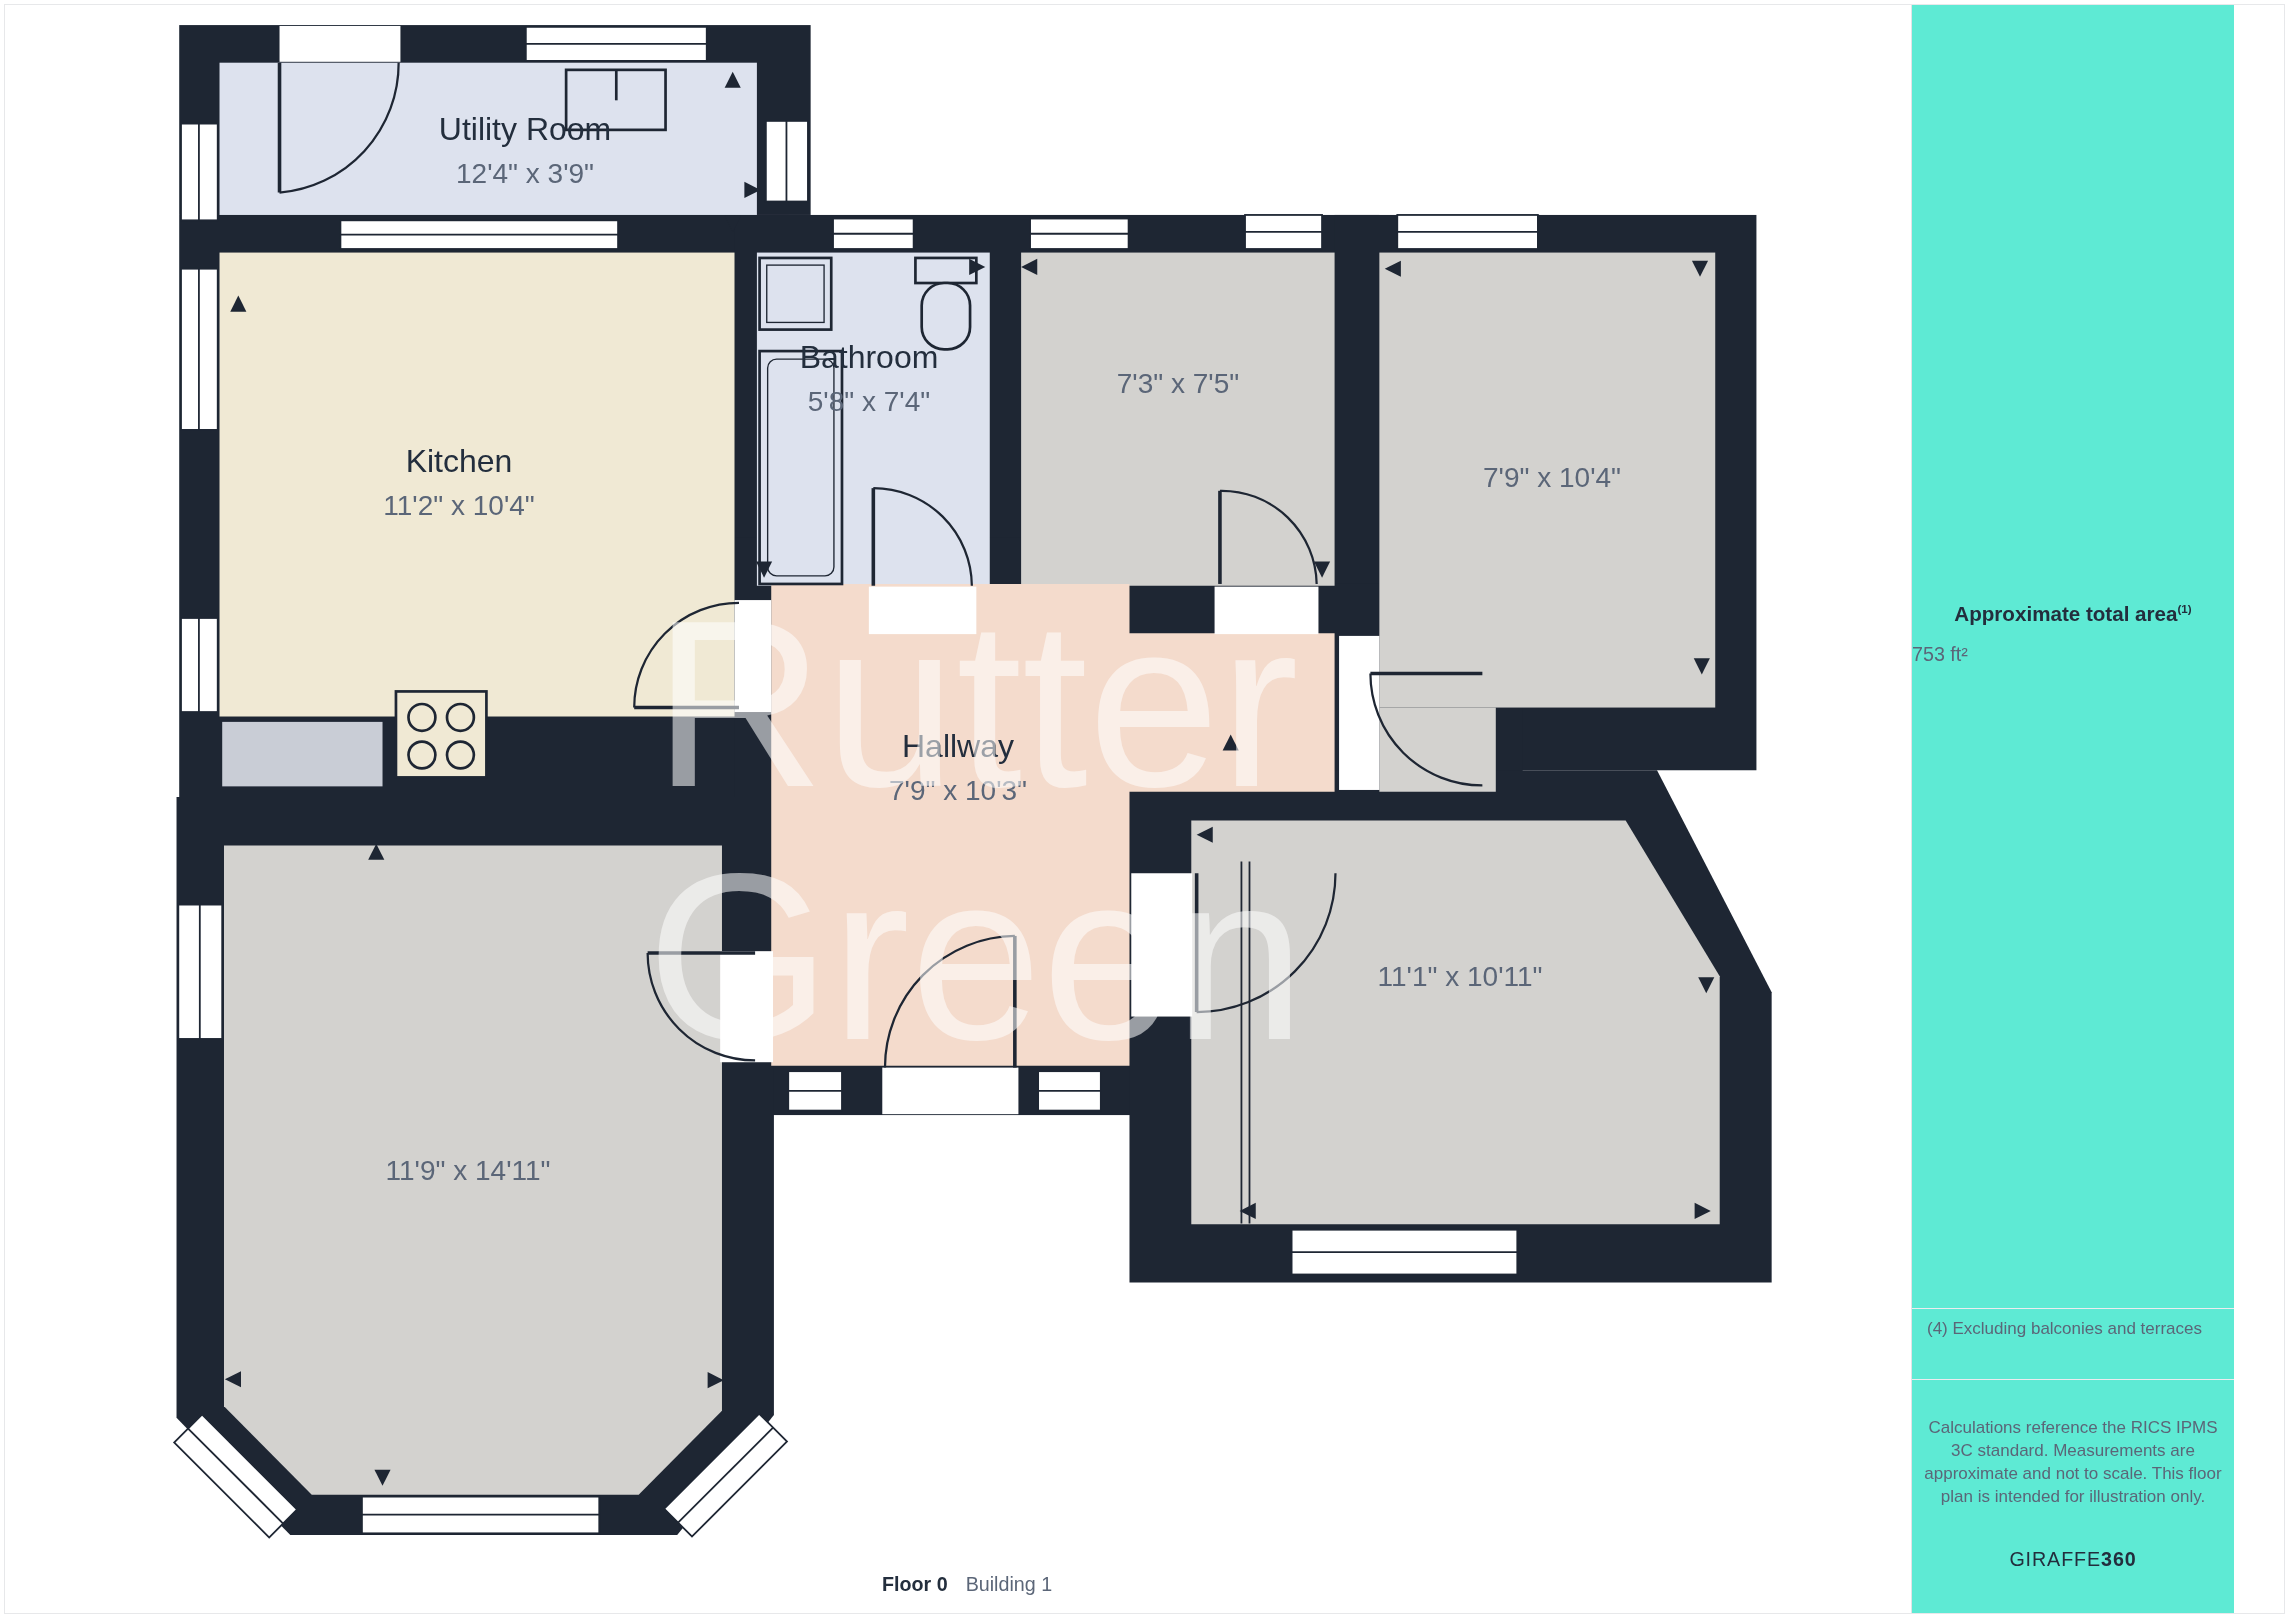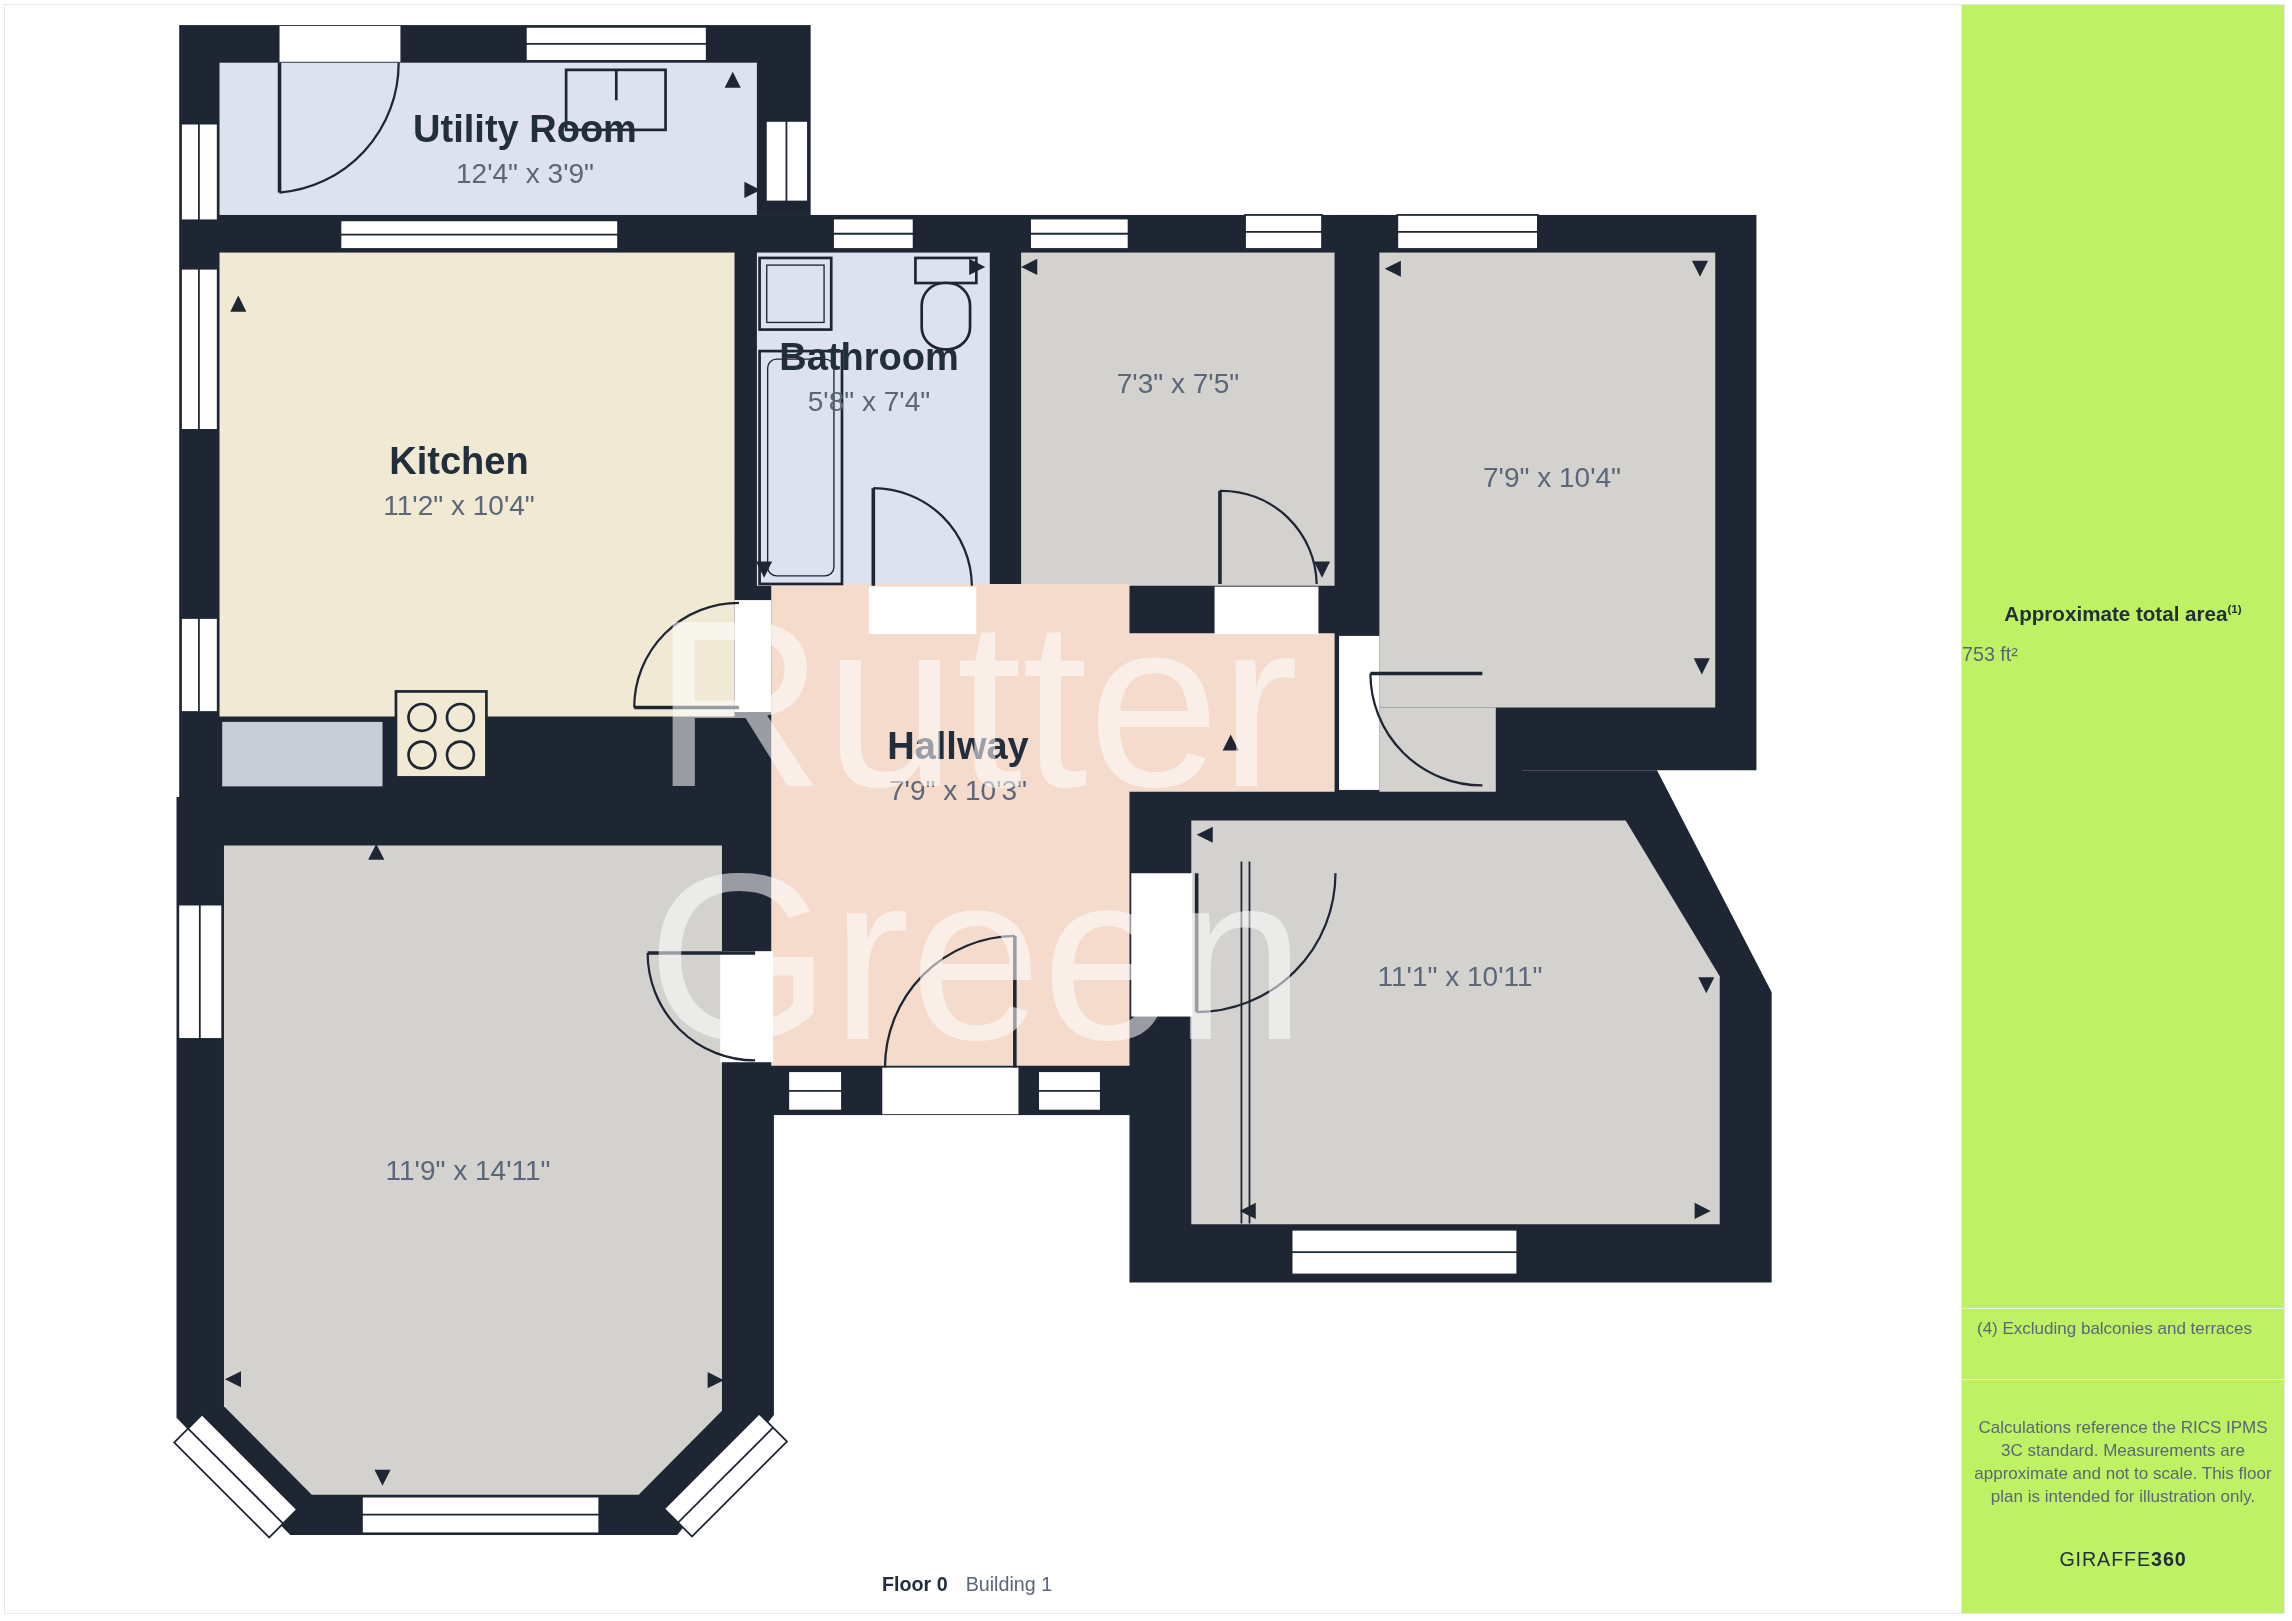--- a/index.html
+++ b/index.html
@@ -5,31 +5,31 @@
   html,body{margin:0;padding:0;background:#fff;}
   body{width:2293px;height:1622px;position:relative;overflow:hidden;
        font-family:"Liberation Sans", sans-serif;}
   .frame{position:absolute;left:3.6px;top:3.6px;width:2279px;height:1608px;
          border:0.9px solid #e7e8ea;pointer-events:none;}
   .plan-svg{position:absolute;left:0;top:0;}
 
   
   .room-label{position:absolute;transform:translate(-50%,-50%);
               text-align:center;white-space:nowrap;}
-  .rname{font-size:38px;font-weight:bold;color:var(--label_dark);line-height:47px;}
+  .rname{font-size:32px;font-weight:normal;color:var(--label_dark);line-height:47px;}
   .rdims{font-size:28px;color:var(--label_muted);line-height:41px;}
 
   
   .watermark{position:absolute;left:976px;top:830px;transform:translate(-50%,-50%);
              text-align:center;color:rgba(255,255,255,0.55);font-weight:500;
              font-size:237px;line-height:253px;pointer-events:none;}
 
   
-  .sidebar{position:absolute;left:1961px;top:4.5px;width:322px;height:1608px;
-           border-left:0.9px solid #e2e3e6;background:#bef264;}
+  .sidebar{position:absolute;left:1911px;top:4.5px;width:322px;height:1608px;
+           border-left:0.9px solid #e2e3e6;background:#5eead4;}
   .sb-title{position:absolute;left:0;top:597px;width:100%;text-align:center;
             font-size:20.6px;font-weight:bold;color:var(--label_dark);}
   .sb-title sup{font-size:11.6px;}
   .sb-value{position:absolute;left:0;top:638px;width:100%;text-align:left;
             font-size:19.7px;color:var(--label_muted);}
   .sb-div{position:absolute;left:0;width:100%;border-top:0.9px solid #ececef;}
   .sb-footnote{position:absolute;left:15px;top:1314px;width:296px;
                font-size:17px;color:var(--label_muted);}
   .sb-disclaimer{position:absolute;left:9px;top:1411px;width:304px;text-align:center;
                  font-size:17px;line-height:23px;color:var(--label_muted);}

